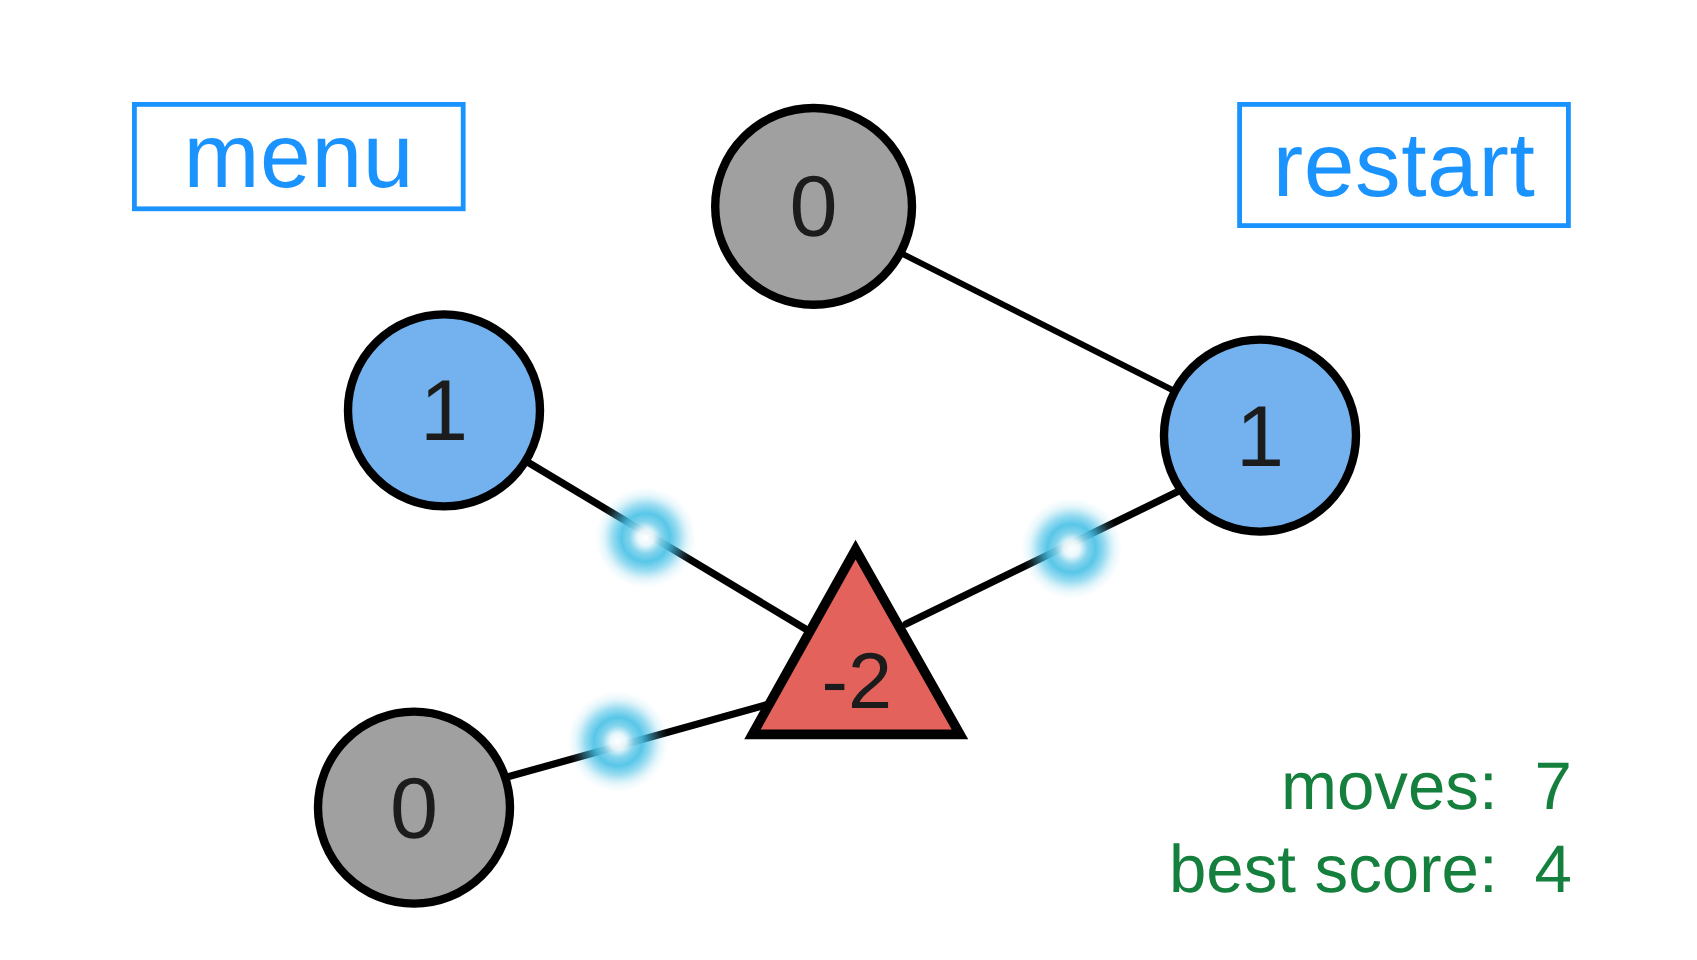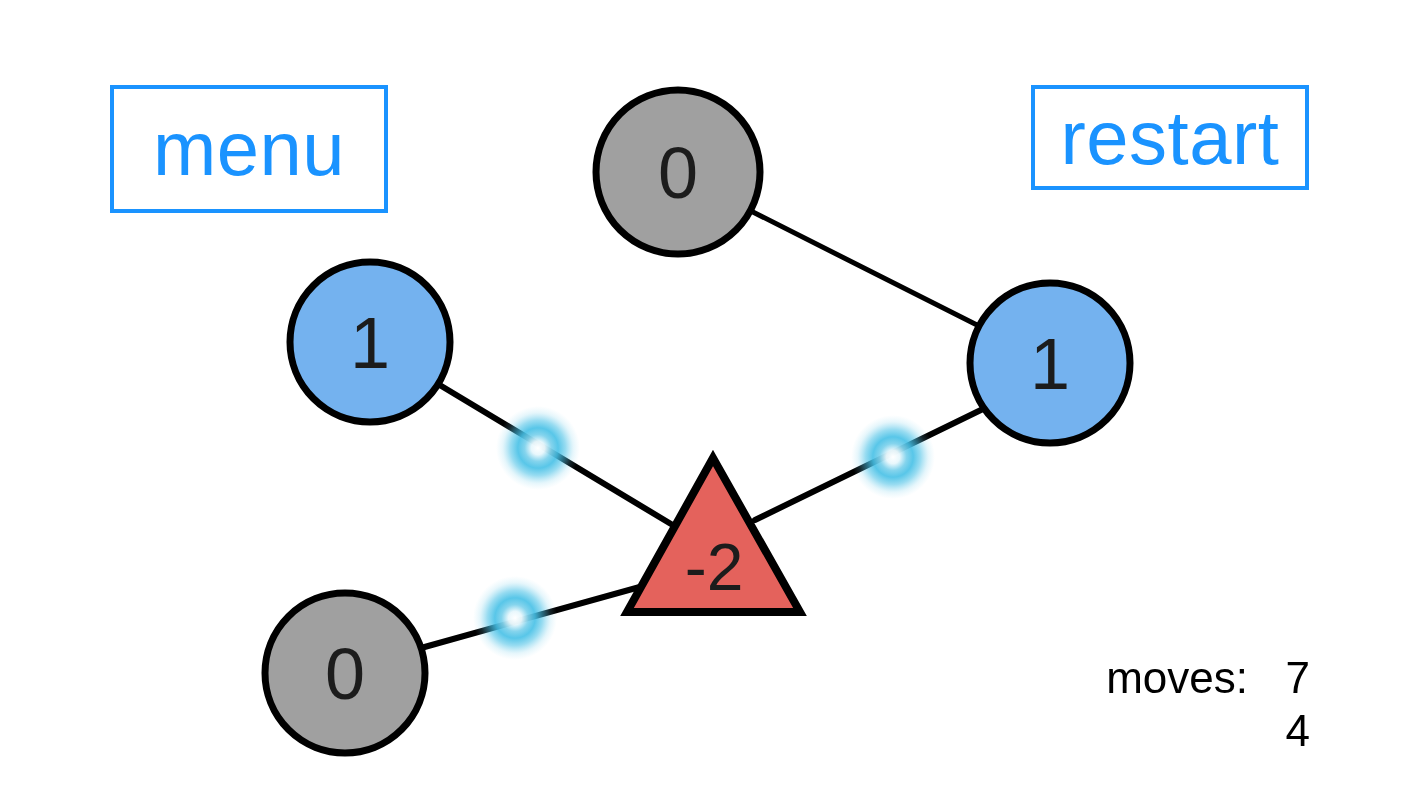--- a/index.html
+++ b/index.html
@@ -35,21 +35,21 @@
     font-weight: 300;
     letter-spacing: 0.5px;
     cursor: pointer;
     user-select: none;
     line-height: 1;
   }
   #menu-button {
     left: 110px;
     top: 85px;
     width: 278px;
-    height: 128px;
+    height: 91px;
     font-size: 76px;
   }
   #restart-button {
     left: 1031px;
     top: 85px;
     width: 278px;
     height: 105px;
     font-size: 76px;
   }
 
@@ -60,24 +60,24 @@
     top: 0;
     width: 1414px;
     height: 800px;
   }
 
   
   #stats-panel {
     position: absolute;
     right: 104px;
     bottom: 42px;
-    color: #000000;
+    color: #15803d;
     font-family: "Liberation Sans", sans-serif;
     font-weight: 300;
-    font-size: 44px;
+    font-size: 56px;
     line-height: 1.22;
     text-align: right;
     user-select: none;
   }
   .stat-row {
     display: flex;
     justify-content: flex-end;
     align-items: baseline;
     white-space: nowrap;
   }
@@ -156,17 +156,18 @@
   <div id="restart-button" class="ui-button">
     <span>restart</span>
   </div>
 
   <div id="stats-panel">
     <div class="stat-row">
       <span class="stat-label">moves:</span>
       <span class="stat-value">7</span>
     </div>
     <div class="stat-row">
+      <span class="stat-label">best score:</span>
       <span class="stat-value">4</span>
     </div>
   </div>
 
 </div>
 
 </body></html>

